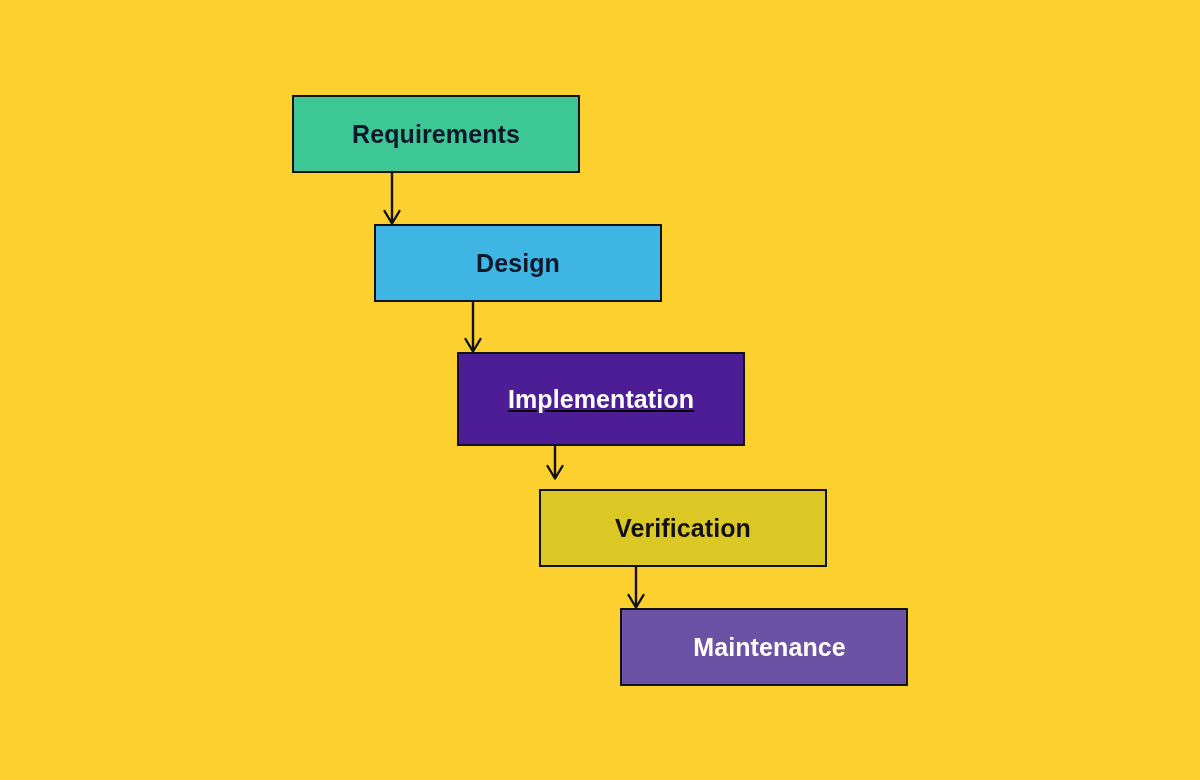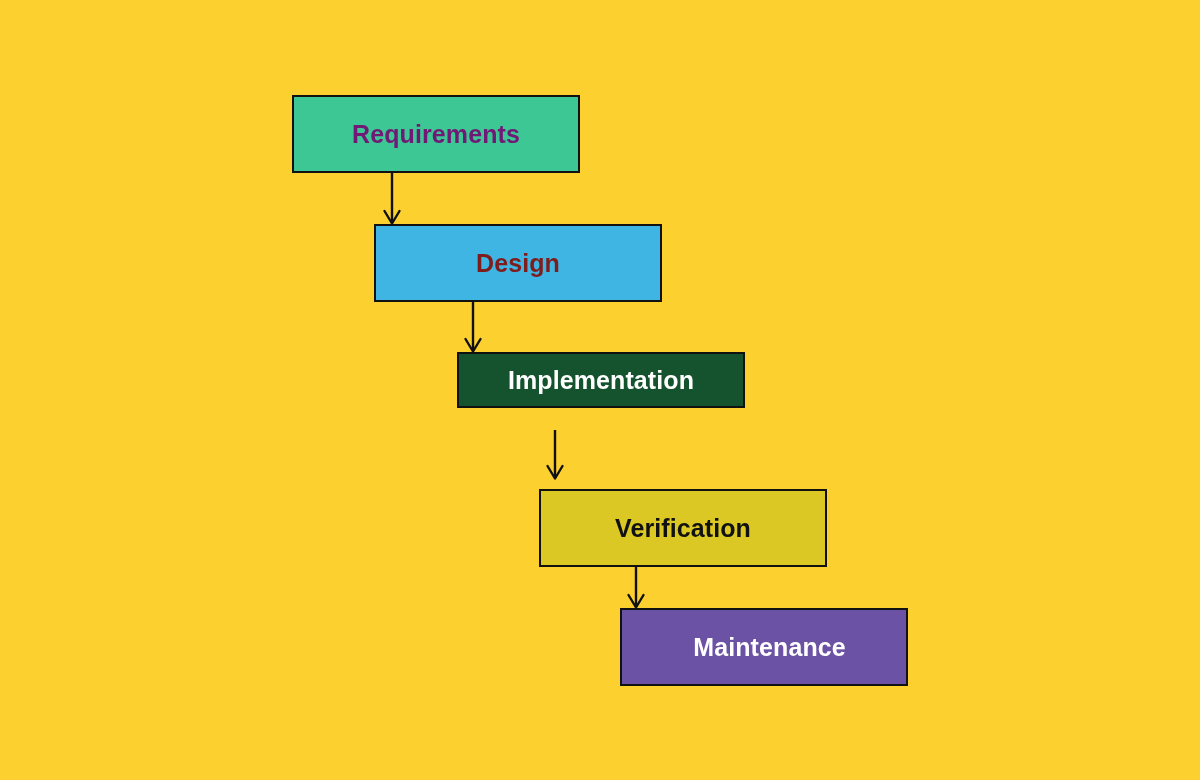--- a/index.html
+++ b/index.html
@@ -69,26 +69,26 @@
         <path d="M 2.5 36 L 10 48.5 L 17.5 36" fill="none" stroke="#111111" stroke-width="2.4" stroke-linecap="round" stroke-linejoin="round"></path>
       </svg>
     </div>
     <div class="connector" style="left: 626px; top: 557px; width: 20px; height: 51px;">
       <svg width="20" height="51" viewBox="0 0 20 51">
         <line x1="10" y1="0" x2="10" y2="50" stroke="#111111" stroke-width="2.4"></line>
         <path d="M 2.5 38 L 10 50.5 L 17.5 38" fill="none" stroke="#111111" stroke-width="2.4" stroke-linecap="round" stroke-linejoin="round"></path>
       </svg>
     </div>
     <div class="stage-box" style="left: 292px; top: 95px; width: 288px; height: 78px; background: rgb(61, 199, 149); border-color: rgb(17, 17, 17);">
-      <span class="stage-label" style="color: #701a75;">Requirements</span>
+      <span class="stage-label" style="color: #0f172a;">Requirements</span>
     </div>
     <div class="stage-box" style="left: 374px; top: 224px; width: 288px; height: 78px; background: rgb(63, 181, 227); border-color: rgb(17, 17, 17);">
-      <span class="stage-label" style="color: #7f1d1d;">Design</span>
+      <span class="stage-label" style="color: #0f172a;">Design</span>
     </div>
-    <div class="stage-box" style="left: 457px; top: 352px; width: 288px; height: 56px; background: #14532d; border-color: rgb(17, 17, 17);">
+    <div class="stage-box" style="left: 457px; top: 352px; width: 288px; height: 94px; background: #4c1d95; border-color: rgb(17, 17, 17); text-decoration: underline;">
       <span class="stage-label" style="color: rgb(255, 255, 255);">Implementation</span>
     </div>
     <div class="stage-box" style="left: 539px; top: 479px; width: 288px; height: 78px; background: rgb(219, 200, 37); border-color: rgb(17, 17, 17); margin-top: 10px;">
       <span class="stage-label" style="color: rgb(17, 17, 17);">Verification</span>
     </div>
     <div class="stage-box" style="left: 620px; top: 608px; width: 288px; height: 78px; background: rgb(108, 82, 164); border-color: rgb(17, 17, 17); padding-left: 11px;">
       <span class="stage-label" style="color: rgb(255, 255, 255);">Maintenance</span>
     </div>
   </div>
 

